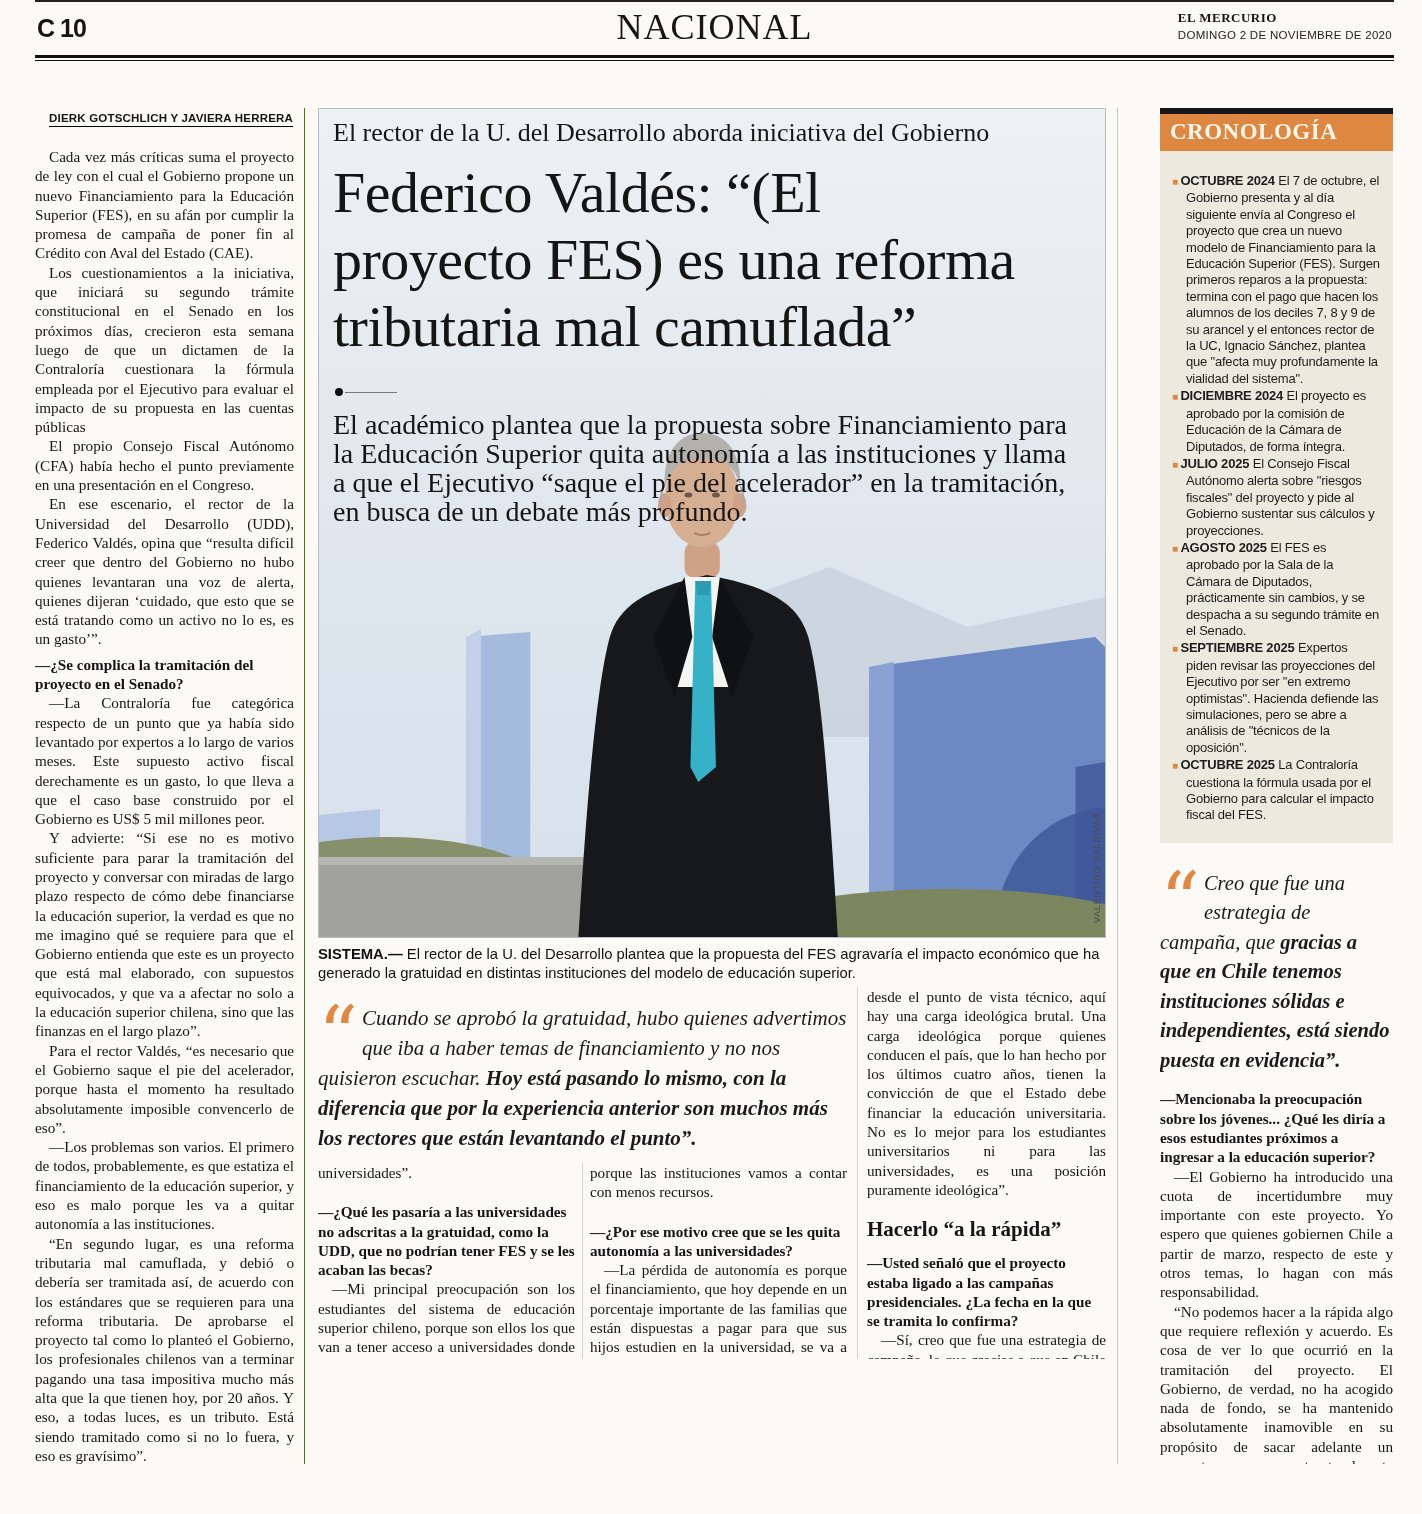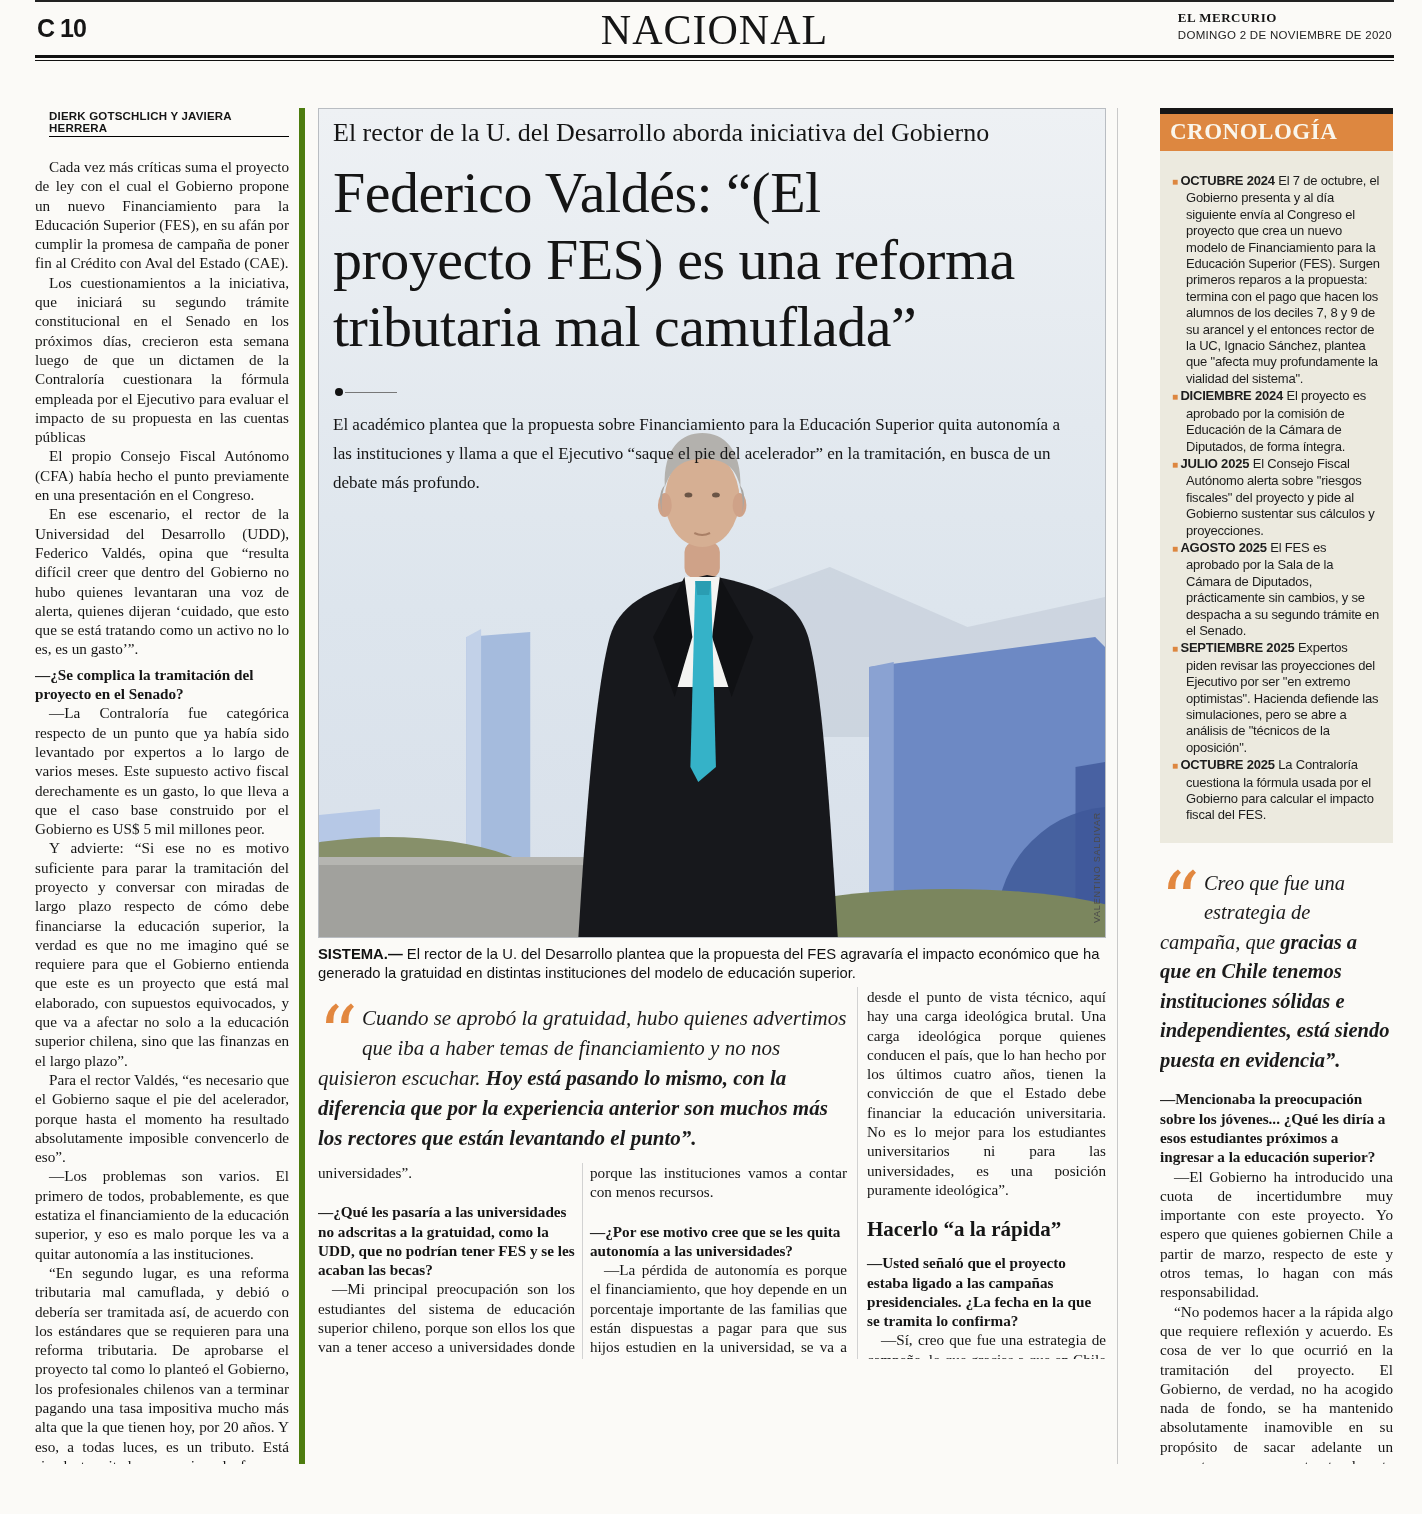--- a/index.html
+++ b/index.html
@@ -4,47 +4,47 @@
 <style>
   * { margin:0; padding:0; box-sizing:border-box; }
   html,body { width:1422px; height:1514px; overflow:hidden; background:#fbfaf7; color:#151515;
               font-family:"Liberation Serif", serif; }
   
   .masthead { position:relative; height:58px; margin:0 28px 0 35px; border-top:2px solid #222;
               border-bottom:3px solid #111; }
   .masthead:after { content:""; position:absolute; left:0; right:0; bottom:-6px; height:1px; background:#111; }
   .page-num { position:absolute; left:2px; top:12px; font-family:"Liberation Sans",sans-serif;
               font-weight:bold; font-size:25px; letter-spacing:-1px; }
-  .section-name { position:absolute; left:0; right:0; top:4px; text-align:center; font-size:42px;
+  .section-name { position:absolute; left:0; right:0; top:4px; text-align:center; font-size:36px;
               letter-spacing:1px; font-family:"Liberation Serif",serif; }
   .mast-right { position:absolute; right:2px; top:8px; }
   .pub-name { font-weight:bold; font-size:13px; letter-spacing:.5px; font-family:"Liberation Serif",serif; }
   .pub-date { font-family:"Liberation Sans",sans-serif; font-size:11.5px; letter-spacing:.3px; color:#222; margin-top:3px; }
   
   .main { display:grid; grid-template-columns:270px 800px 262px; column-gap:13px; margin:50px 28px 0 35px; }
   
-  .leftcol { border-right:6px solid #4d7c0f; padding-right:10px; height:1356px; overflow:hidden; }
+  .leftcol { border-right:1px solid #4d7c0f; padding-right:10px; height:1356px; overflow:hidden; }
   .byline { font-family:"Liberation Sans",sans-serif; font-size:11.5px; font-weight:bold; letter-spacing:.2px;
             border-bottom:1px solid #000; display:inline-block; padding-bottom:2px; margin:2px 0 20px 14px; }
   .bodytext { font-size:15.2px; line-height:19.3px; text-align:justify; }
   .para { text-indent:14px; }
   .para.cont { text-indent:0; }
   .para.q { font-weight:bold; text-indent:0; text-align:left; margin-top:6px; }
   .para.qgap { font-weight:bold; text-indent:0; text-align:left; margin-top:20px; }
   .para.sub { font-weight:bold; text-indent:0; text-align:left; font-size:21px; line-height:24px; margin:18px 0 12px; }
   
   .feature { position:relative; height:830px; overflow:hidden; border:1px solid #b9bdc2;
              background:linear-gradient(180deg,#eef1f4 0%,#e3e9ef 38%,#dde5ed 60%,#d8e0ea 100%); }
   .feature-inner { position:relative; z-index:3; padding:8px 16px 0 14px; }
   .kicker { font-size:26px; line-height:32px; margin-bottom:10px; }
   .headline { font-size:58px; line-height:67px; letter-spacing:-.5px; max-width:700px; margin-bottom:28px; }
   .hl-divider { display:flex; align-items:center; margin:0 0 14px 2px; }
   .hl-dot { width:8px; height:8px; border-radius:50%; background:#111; }
   .hl-line { width:52px; height:1px; background:#777; margin-left:2px; }
-  .deck { font-size:17px; line-height:29px; max-width:745px; }
+  .deck { font-size:28px; line-height:29px; max-width:745px; }
   .photo-scene { position:absolute; z-index:1; left:0; right:0; bottom:0; height:600px; width:100%; }
   .photo-credit { position:absolute; z-index:4; right:3px; bottom:14px; writing-mode:vertical-rl; transform:rotate(180deg);
                   font-family:"Liberation Sans",sans-serif; font-size:9px; letter-spacing:.8px; color:#4a4a4a; }
   
   .caption { font-family:"Liberation Sans",sans-serif; font-size:14.8px; line-height:19px; margin:7px 0 0 0; color:#111; }
   .caption b { font-weight:bold; }
   
   .pullquote { position:relative; padding-left:0; margin:16px 0 10px 0; }
   .qmark { float:left; font-family:"DejaVu Serif",serif; font-size:78px; line-height:52px; color:#e2873f;
            margin:6px 10px 0 0; letter-spacing:-6px; }

